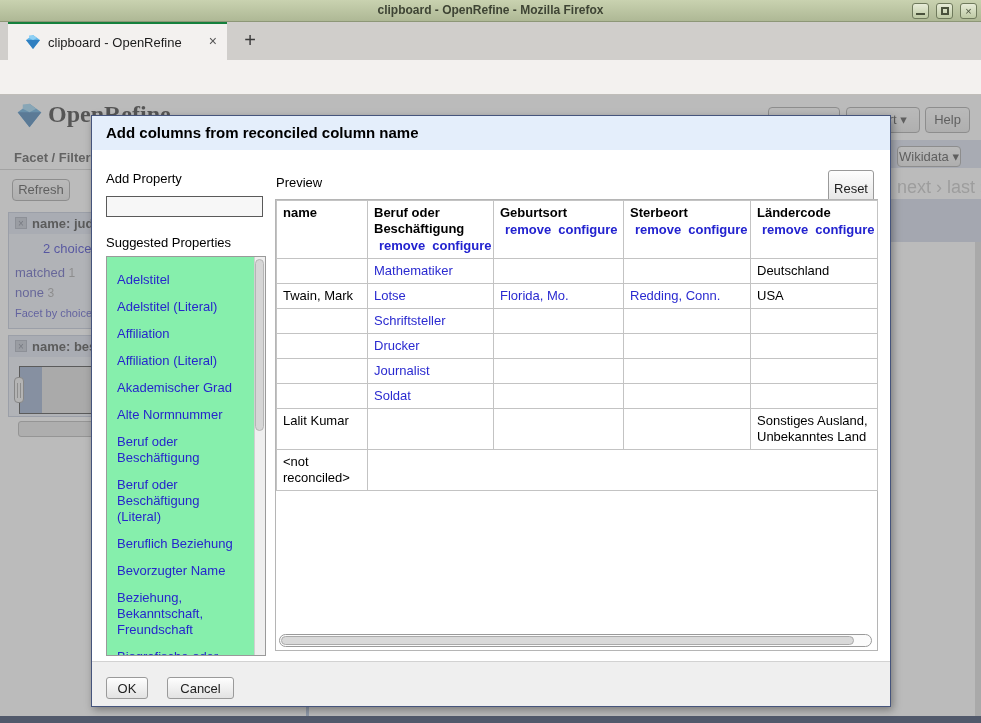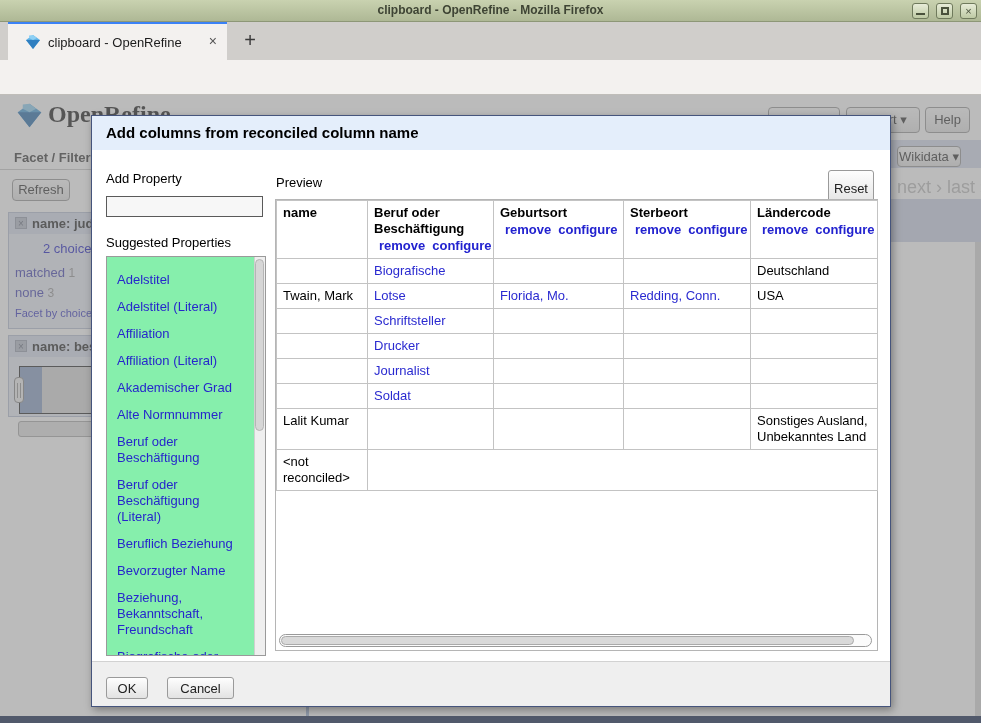--- a/index.html
+++ b/index.html
@@ -14,21 +14,21 @@
     font-size:12px; font-weight:bold; color:#3e4434; }
   .winbtn { position:absolute; top:3px; width:17px; height:16px; border:1px solid #6f7a5c;
     border-radius:3px; background:linear-gradient(#e7ecd8,#becaa4); color:#4a523c;
     font-size:11px; line-height:14px; text-align:center; }
   .winbtn .mini { position:absolute; left:3px; right:3px; bottom:3px; height:2px; background:#4a523c; }
   .winbtn .maxi { position:absolute; left:4px; top:3px; width:8px; height:8px; border:2px solid #4a523c; }
 
   
   .tabbar { position:absolute; left:0; top:22px; width:981px; height:38px; background:#d0cecb; }
   .tab { position:absolute; left:8px; top:0; width:219px; height:38px; background:#f3f1ef;
-    border-top:2px solid #3b82f6; }
+    border-top:2px solid #15803d; }
   .tab .tlabel { position:absolute; left:40px; top:11px; font-size:13px; color:#1c1c1c; white-space:nowrap; }
   .tab .tclose { position:absolute; right:10px; top:9px; font-size:14px; color:#555; }
   .favicon { position:absolute; left:17px; top:10px; }
   .newtab { position:absolute; left:237px; top:6px; width:26px; height:26px; text-align:center;
     font-size:20px; line-height:25px; color:#3a3a3a; }
 
   
   .navbar { position:absolute; left:0; top:60px; width:981px; height:35px; background:#f3f1ef;
     border-bottom:1px solid #bfbdb9; }
   .navglyph { position:absolute; font-size:17px; color:#3a3a3a; }
@@ -333,21 +333,21 @@
                 </th>
                 <th>
                   <div>Ländercode</div>
                   <div class="hlinks"><span>remove</span><span>configure</span></div>
                 </th>
               </tr>
             </thead>
           <tbody id="prev-body">
               <tr>
                 <td></td>
-                <td><span class="cval-link">Biografische</span></td>
+                <td><span class="cval-link">Mathematiker</span></td>
                 <td></td>
                 <td></td>
                 <td>Deutschland</td>
               </tr>
               <tr>
                 <td>Twain, Mark</td>
                 <td><span class="cval-link">Lotse</span></td>
                 <td><span class="cval-link">Florida, Mo.</span></td>
                 <td><span class="cval-link">Redding, Conn.</span></td>
                 <td>USA</td>

